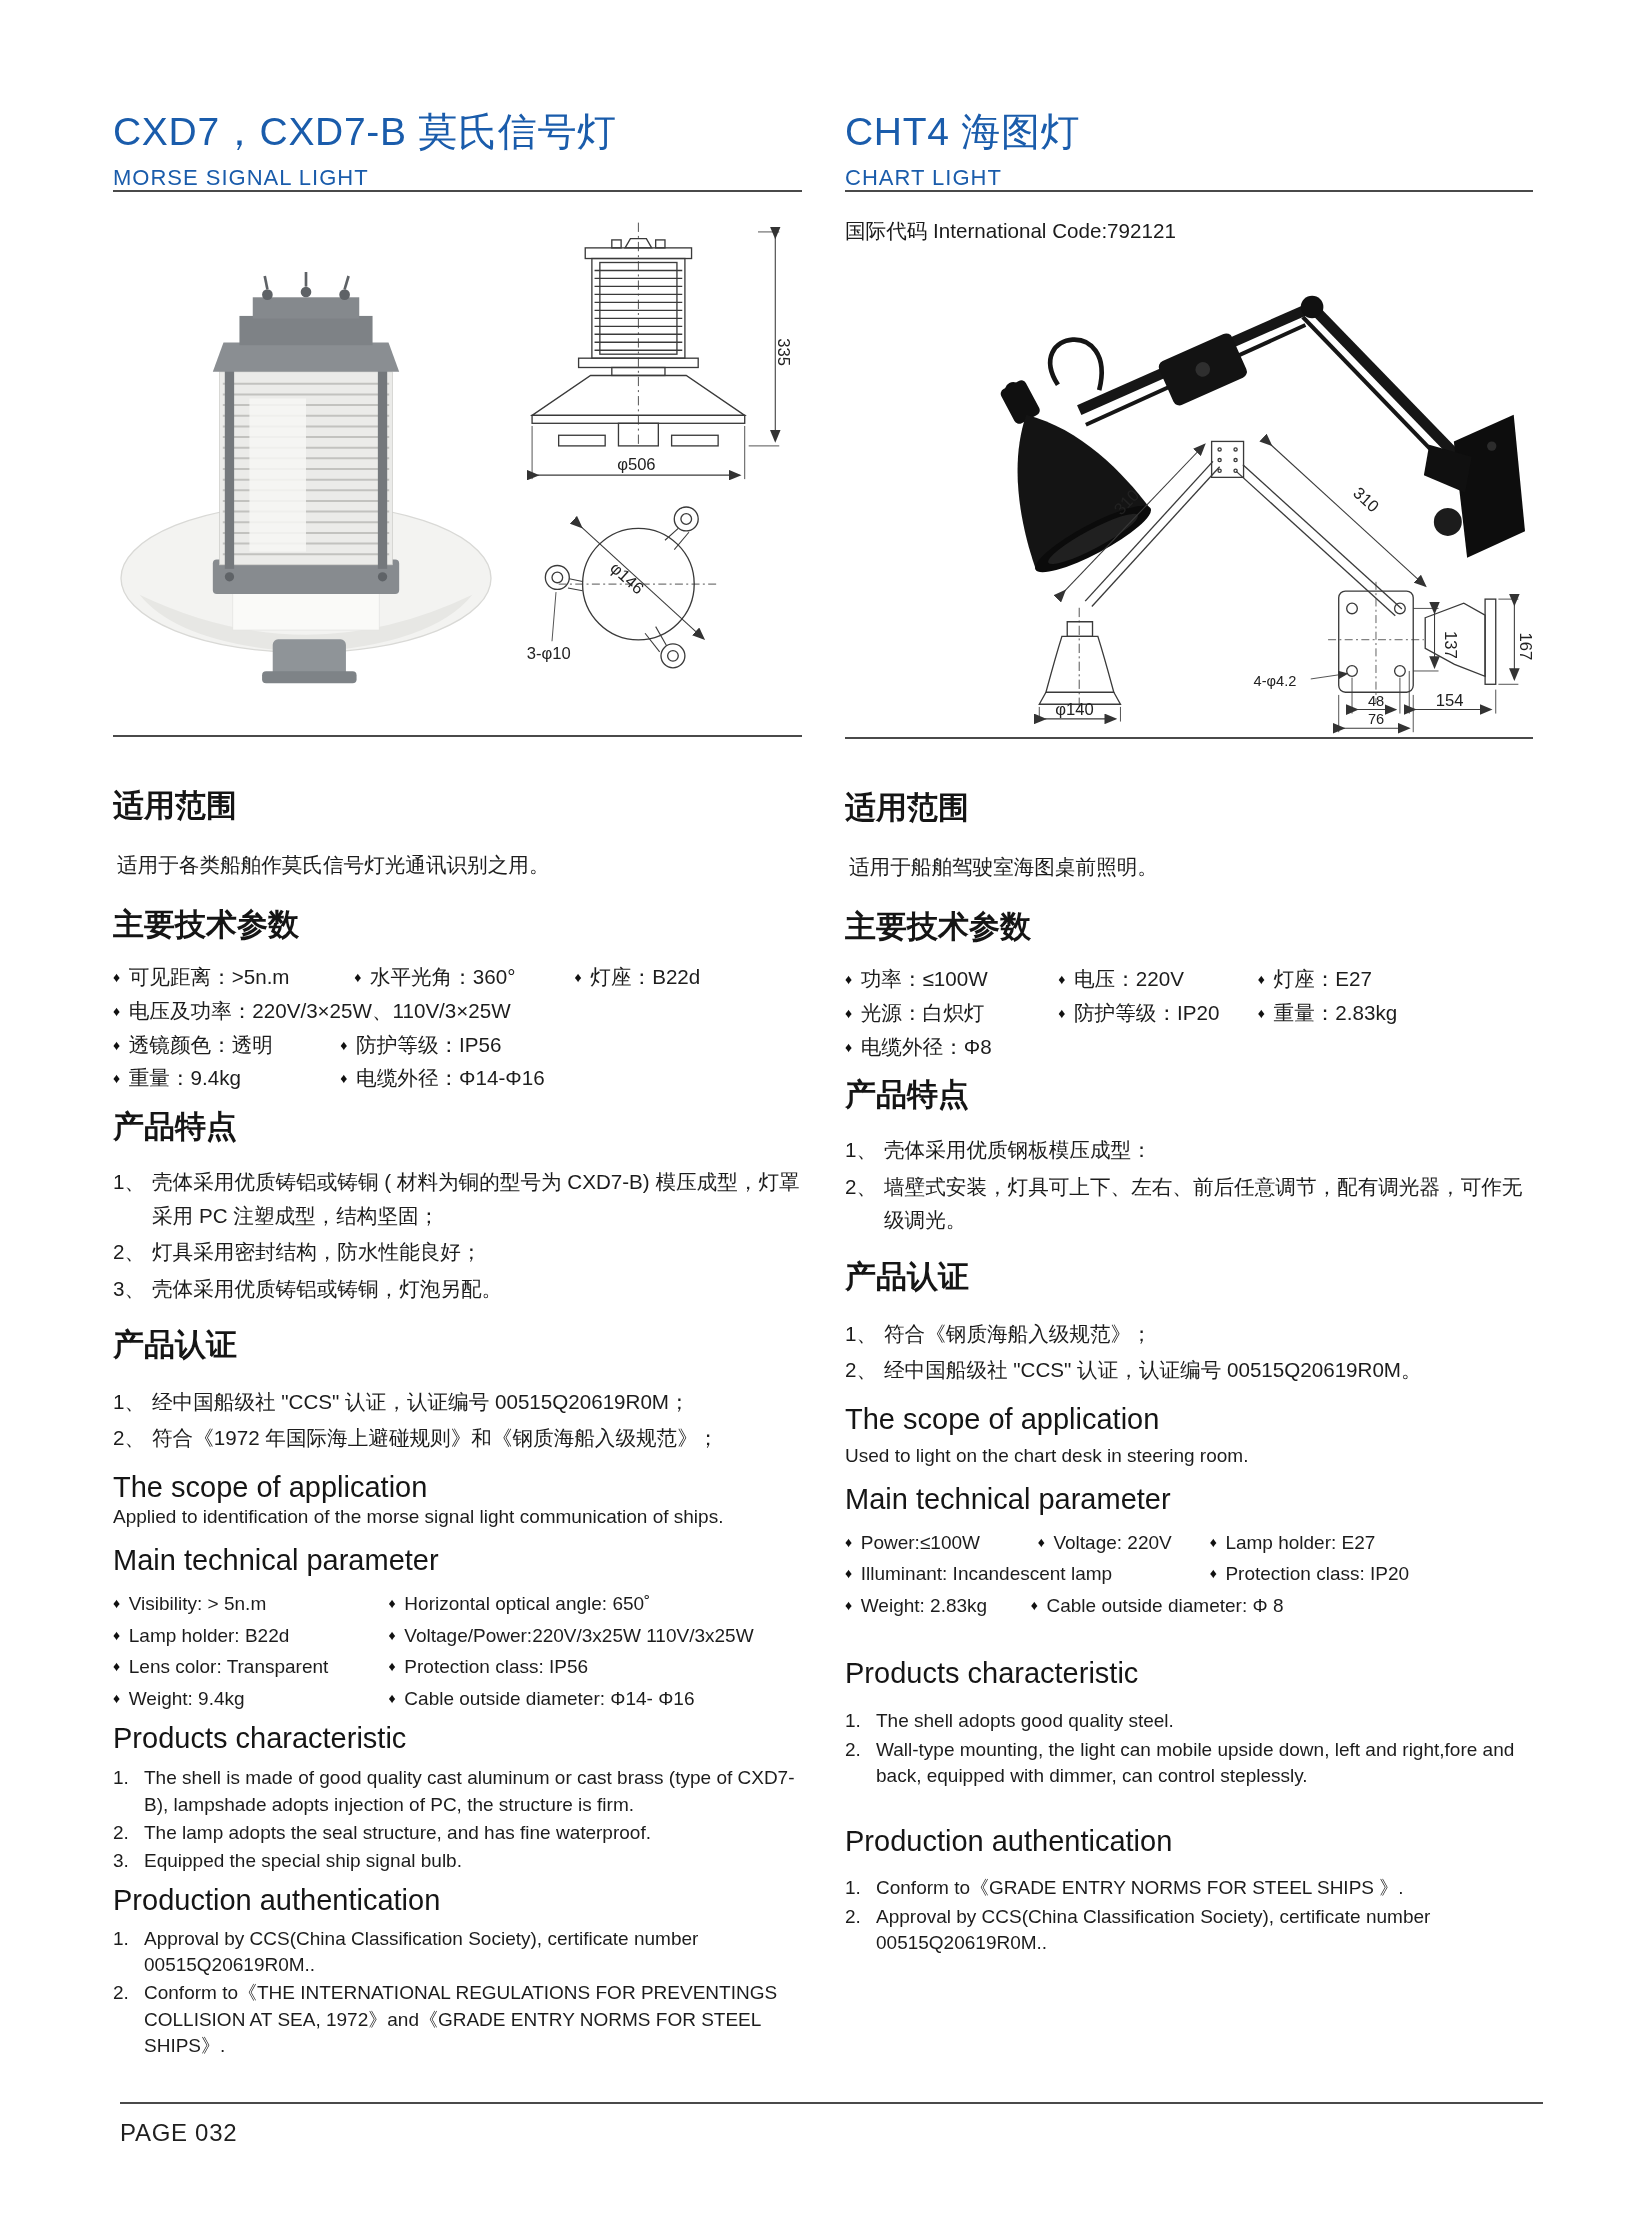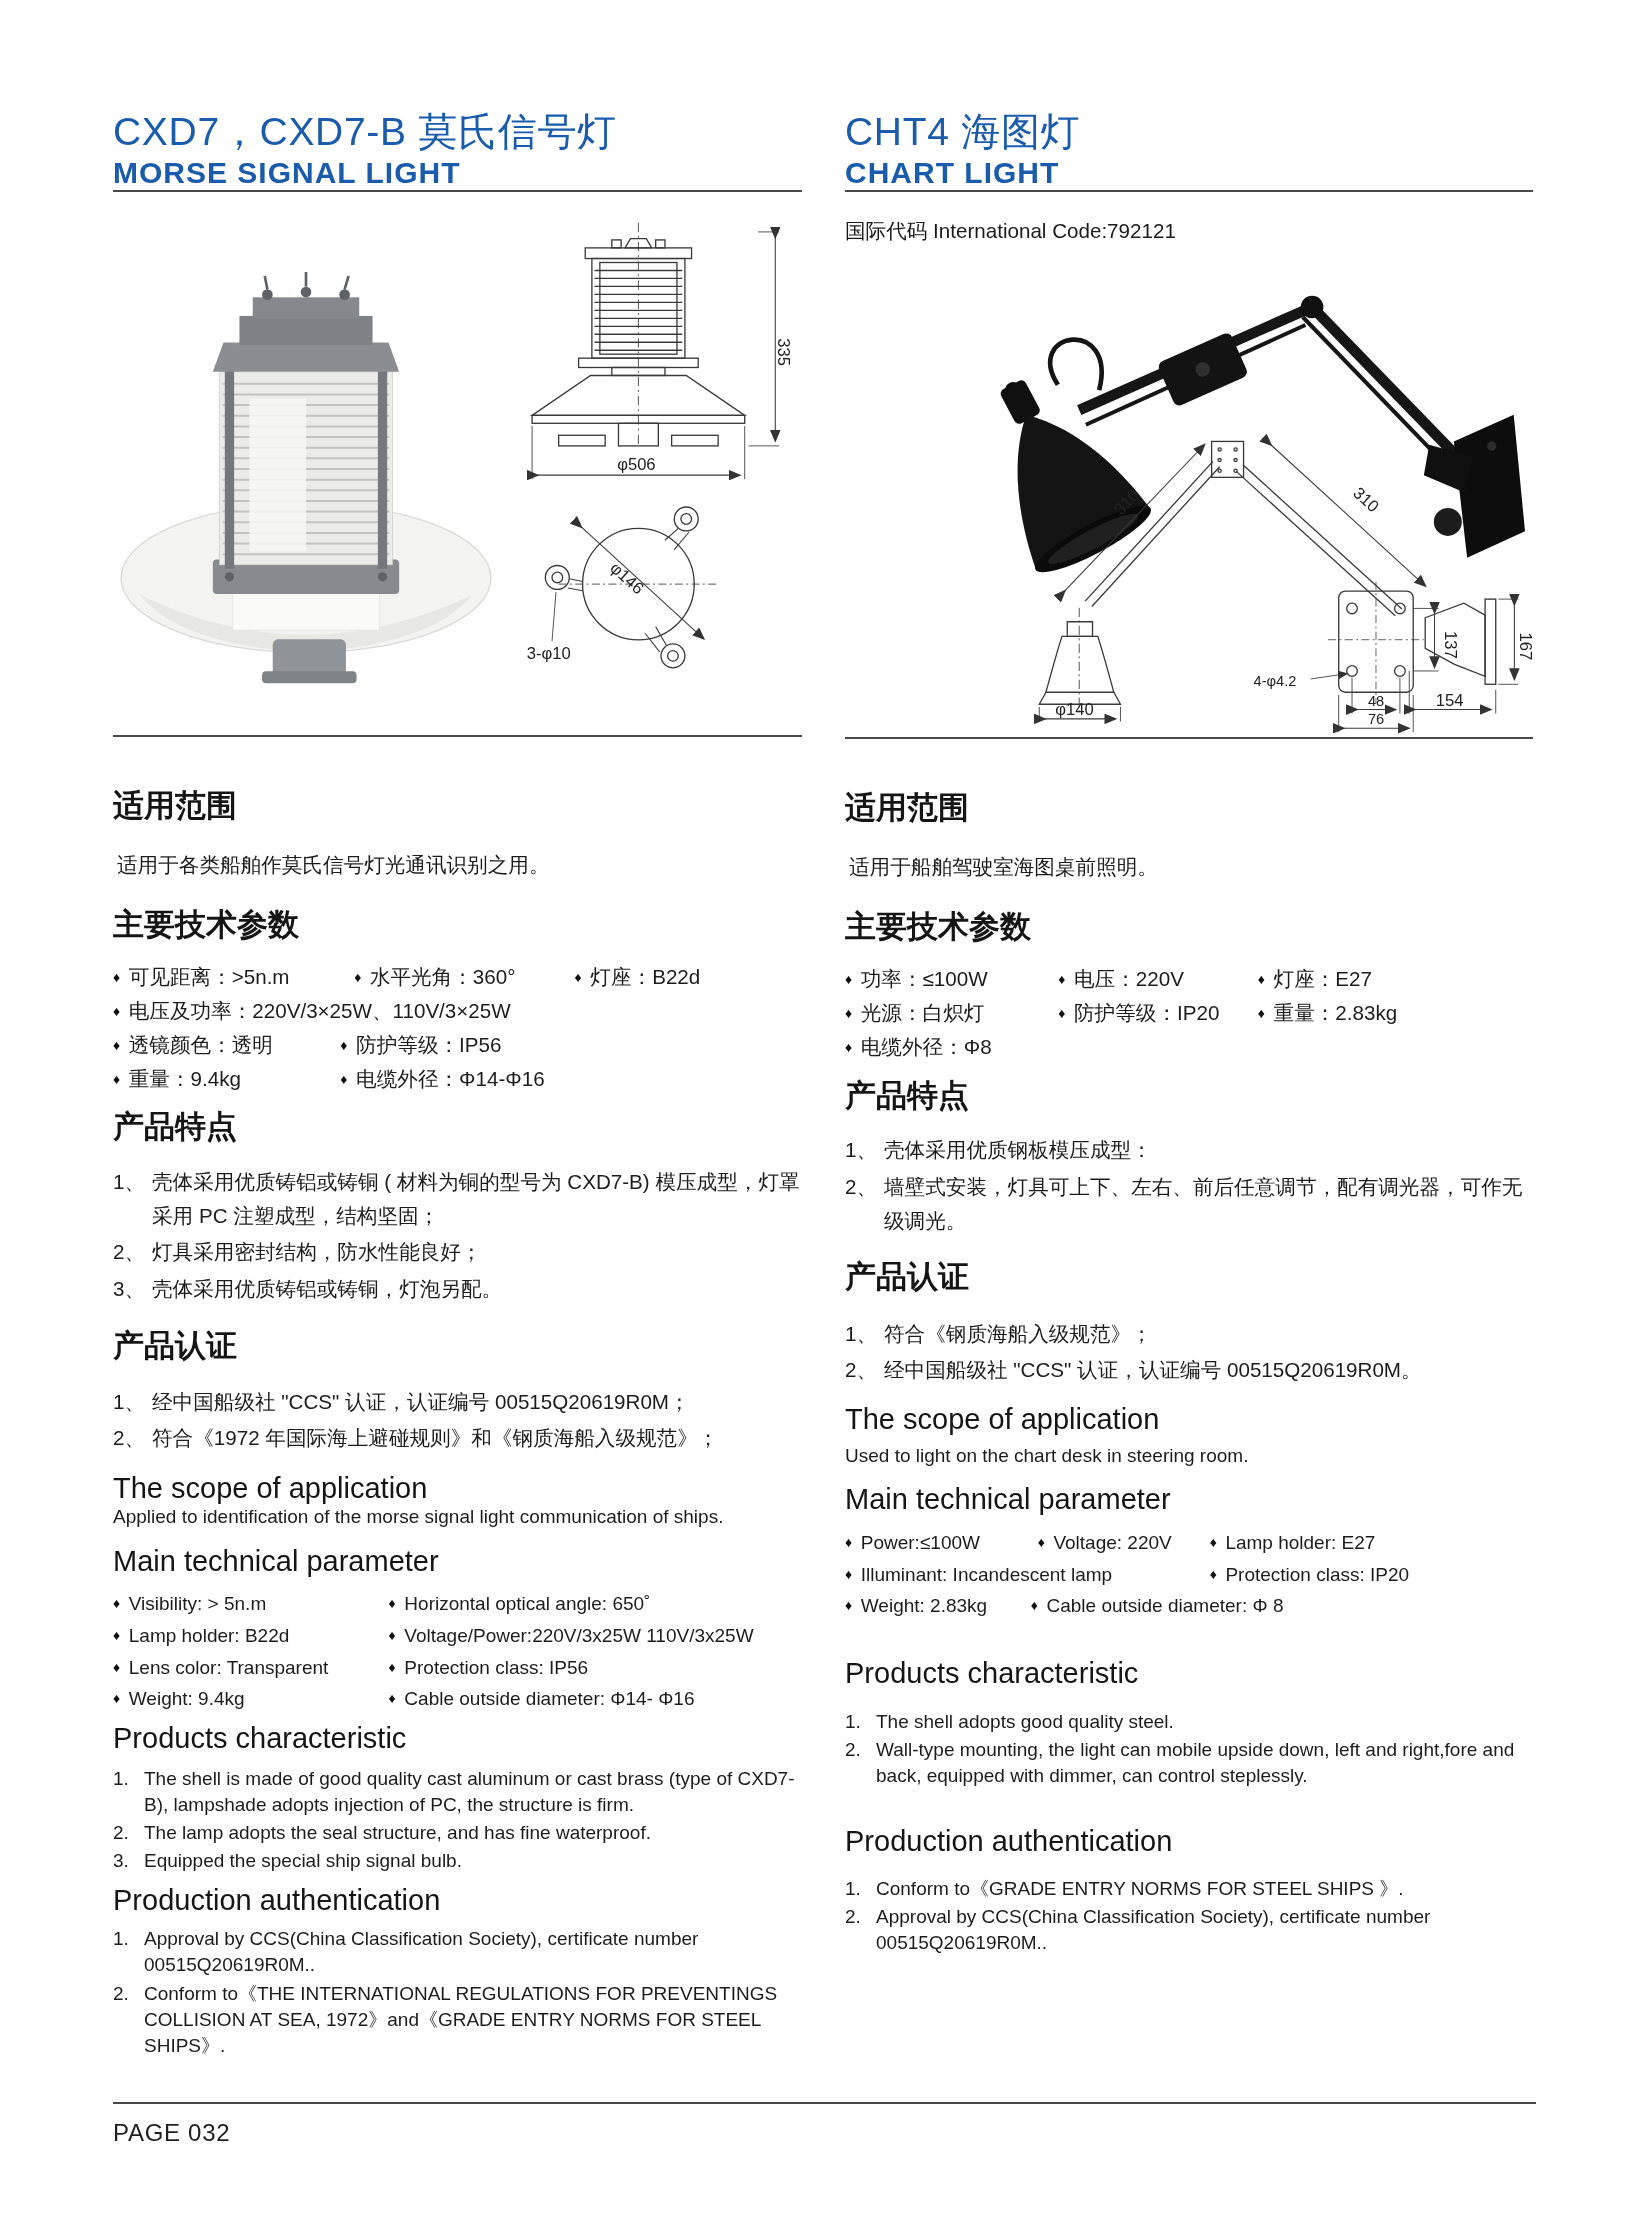--- a/index.html
+++ b/index.html
@@ -5,21 +5,21 @@
   html,body{margin:0;padding:0}
   body{
     width:1650px;height:2239px;position:relative;background:#ffffff;
     font-family:"Liberation Sans","DejaVu Sans",sans-serif;color:#1c1c1c;
     overflow:hidden;
   }
   .col{position:absolute;top:0}
   .col-left{left:113px;width:689px}
   .col-right{left:845px;width:688px}
   .title-cn{margin:110px 0 0;font-size:39px;line-height:1.12;color:#1a5cab;font-weight:500;letter-spacing:0.7px}
-  .title-en{margin:2px 0 0;font-size:30px;line-height:1.15;color:#1a5cab;font-weight:700;letter-spacing:1px}
+  .title-en{margin:11px 0 0;font-size:22px;line-height:1.15;color:#1a5cab;font-weight:400;letter-spacing:1px}
   hr.rule{border:none;border-top:2.7px solid #4a4a4a;margin:0;width:100%}
   .hr1{margin-top:42px}
   .figure{position:relative;width:100%}
   .fig-left{height:543px}
   .fig-right{height:492px}
   .intl{margin:25px 0 0;font-size:20.6px;color:#1b1b1b}
   h2{margin:0}
   .h-cn{font-size:31px;font-weight:700;color:#151515;line-height:1.06}
   .h-en{font-size:29px;font-weight:400;color:#151515;line-height:1.1}
   .body-cn{font-size:20.6px;margin:4px;line-height:1.45;color:#1c1c1c}
@@ -27,21 +27,21 @@
   .rows{width:100%}
   .prow{display:flex;font-size:20.6px;margin-bottom:8px;line-height:1.25}
   .prow-en{font-size:19px}
   .pitem{display:flex;align-items:baseline}
   .dm{font-style:normal;font-size:14px;margin-right:8.6px;position:relative;top:-2px;color:#111}
   .nitem{display:flex;line-height:1.64;font-size:20.6px;margin-bottom:2.7px}
   .nitem .num{flex:0 0 39px}
   .nitem-en{font-size:19px;line-height:1.38;margin-bottom:2px}
   .nitem-en .num{flex:0 0 31px}
   .txt{flex:1 1 auto}
-  .footer{position:absolute;left:113px;top:2102px;width:1423px}
+  .footer{position:absolute;left:120px;top:2102px;width:1423px}
   .page-label{margin:14.6px 0 0;font-size:24px;color:#1f1f1f;letter-spacing:0.7px}
   svg text.dimtxt{font-size:25px;fill:#222;font-family:"Liberation Sans",sans-serif}
   svg text.dimtxt-sm{font-size:22px;fill:#222;font-family:"Liberation Sans",sans-serif}
 </style>
 </head>
 <body>
 
 <div class="col col-left">
   <h1 class="title-cn">CXD7，CXD7-B 莫氏信号灯</h1>
   <div class="title-en">MORSE SIGNAL LIGHT</div>

